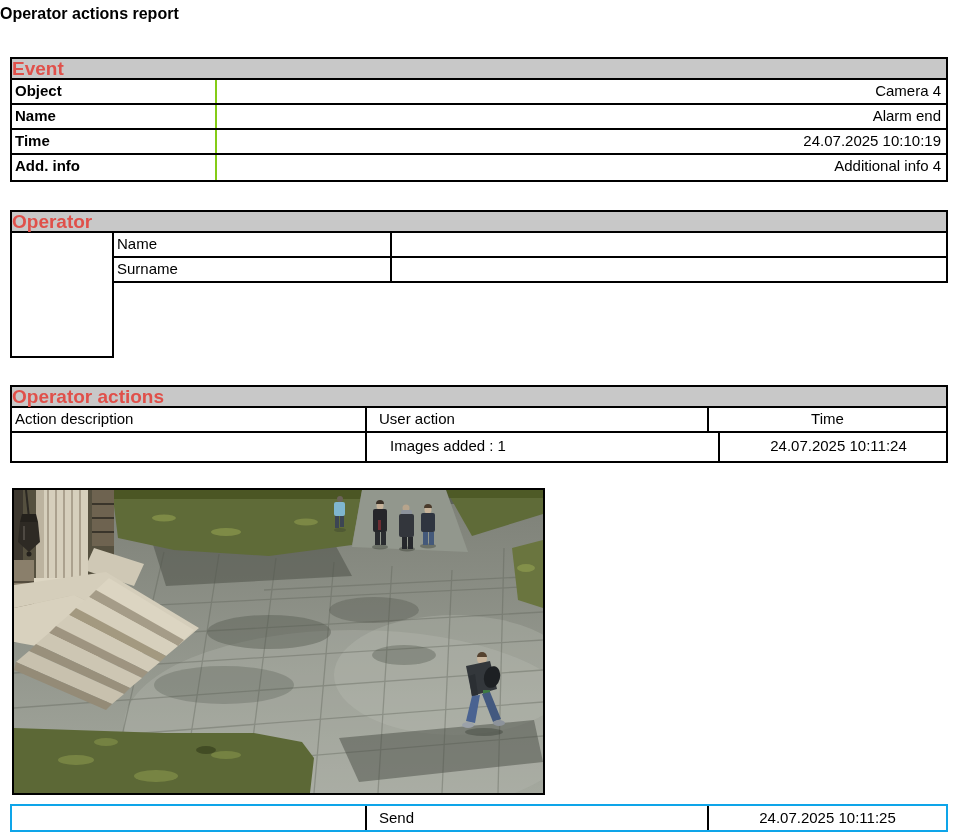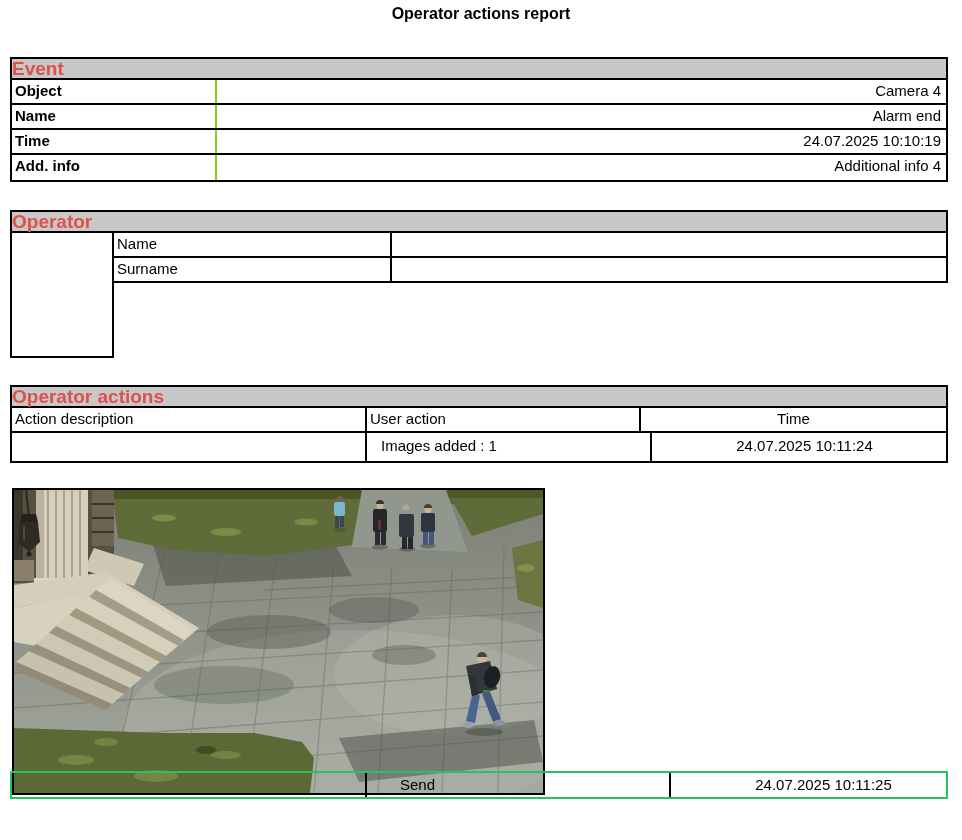--- a/index.html
+++ b/index.html
@@ -3,21 +3,21 @@
 <meta charset="utf-8">
 <style>
   * { margin:0; padding:0; box-sizing:border-box; }
   html,body { background:#fff; }
   .page {
     position:relative; width:962px; height:840px; background:#ffffff;
     font-family:"Liberation Sans", sans-serif; color:#000;
   }
   .report-title {
     position:absolute; top:5px; left:0; width:100%;
-    text-align:center; font-size:16px; font-weight:bold;
+    text-align:left; font-size:16px; font-weight:bold;
   }
   .tbl { position:absolute; left:10px; width:938px; }
   .sec-header {
     height:23px; line-height:19px; border:2px solid #000;
     background:#c8c8c8; color:#e0504a; font-weight:bold;
     font-size:19px; text-align:left;
   }
   
   .event-wrap { top:57px; }
   .event-body { border:2px solid #000; border-top:none; }
@@ -45,34 +45,34 @@
   }
   .op-value { flex:1; font-size:15px; line-height:22px; padding-left:4px; }
   
   .actions-wrap { top:385px; }
   .actions-body { border:2px solid #000; border-top:none; }
   .a-row { display:flex; border-bottom:2px solid #000; }
   .a-row:last-child { border-bottom:none; }
   .a-head { height:25px; }
   .a-data { height:28px;gap:11px; }
   .a-col1 { width:355px; border-right:2px solid #000; padding-left:3px; }
-  .a-col2 { width:274px; border-right:2px solid #000; padding-left:3px; }
+  .a-col2 { width:342px; border-right:2px solid #000; padding-left:12px; }
   .a-col3 { flex:1; text-align:center; }
   .a-head > div { font-weight:normal; font-size:15px; line-height:22px; }
   .a-data > div { font-size:15px; line-height:25px; }
   
   .snapshot {
     position:absolute; left:12px; top:488px; width:533px; height:307px;
     border:2px solid #000; background:#8d9187;
   }
   .snapshot svg { display:block; }
   
   .footer-wrap {
-    position:absolute; left:10px; top:771px; width:938px; height:28px;
-    border:2px solid #22c55e; display:flex;gap:30px;
+    position:absolute; left:10px; top:804px; width:938px; height:28px;
+    border:2px solid #0ea5e9; display:flex;
   }
   .footer-wrap > div { font-size:15px; line-height:23px; }
 </style>
 </head>
 <body>
 
 <div class="page">
 
   <div class="report-title">Operator actions report</div>
 

